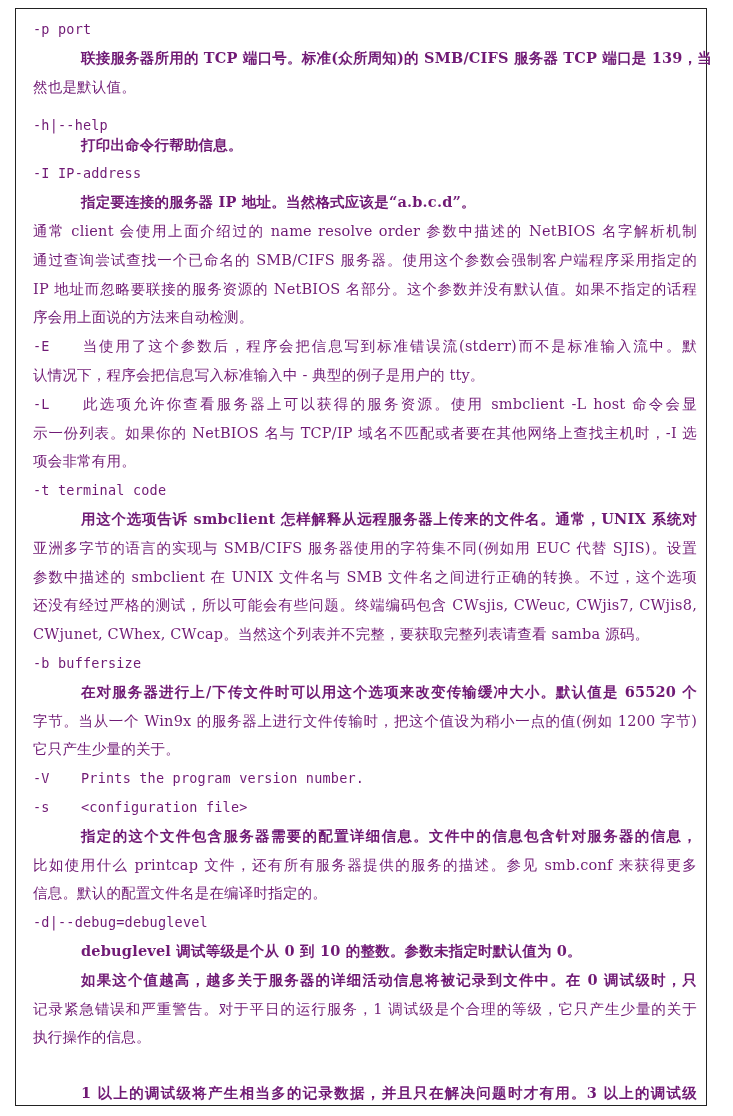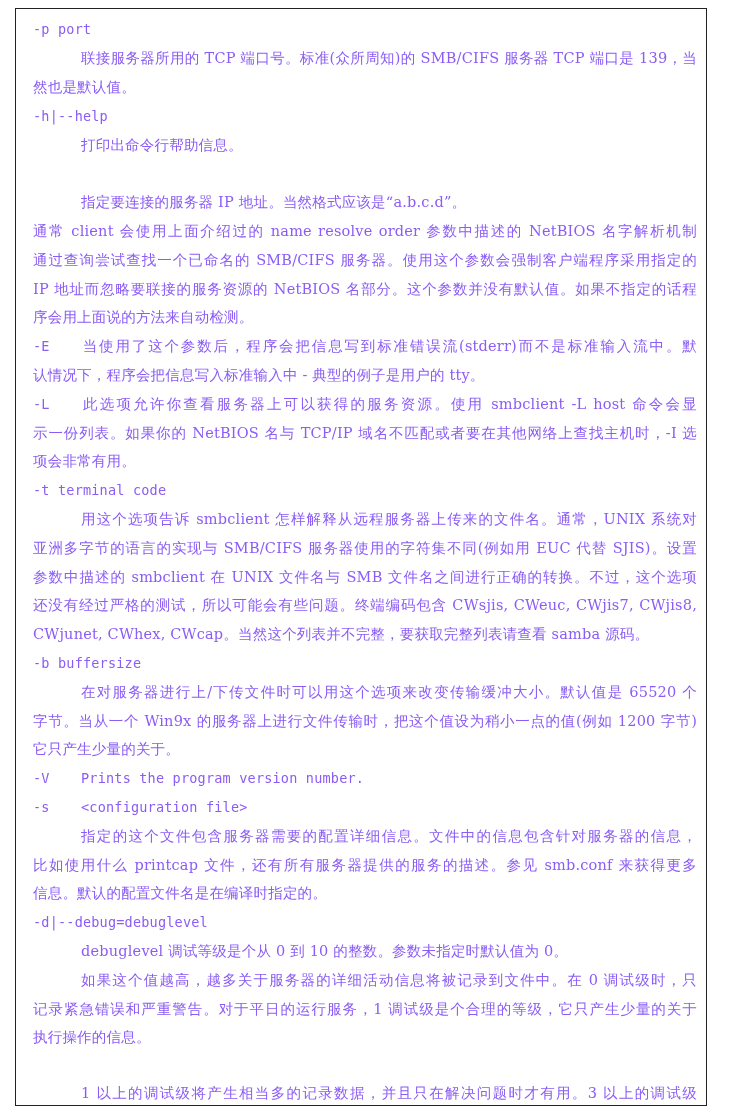--- a/index.html
+++ b/index.html
@@ -4,37 +4,38 @@
 <style>
   html, body { margin: 0; padding: 0; background: #ffffff; }
   body { width: 733px; height: 1116px; position: relative; overflow: hidden; }
   .frame {
     position: absolute; left: 15px; top: 8px; width: 690px; height: 1096px;
     border: 1px solid #222; background: #fff;
   }
   .line {
     position: absolute; left: 17px; width: 664px; height: 28px;
     font-family: "DejaVu Serif", "Liberation Serif", serif;
-    font-size: 14.5px; line-height: 28px; color: #8b5cf6; white-space: nowrap;
+    font-size: 14.5px; line-height: 28px; color: #701a75; white-space: nowrap;
     letter-spacing: 0.2px;
   }
   .line.justify { text-align: justify; text-align-last: justify; }
-  .indent { padding-left: 48px; width: 616px; }
+  .indent { padding-left: 48px; width: 616px; font-weight: bold; }
   .mono { font-family: "DejaVu Sans Mono", "Liberation Mono", monospace; font-size: 13.5px; }
   .flag { display: inline-block; width: 48px; font-family: "DejaVu Sans Mono", "Liberation Mono", monospace; font-size: 13.5px; }
 </style>
 </head>
 <body>
 
 <div class="frame">
   <div class="line mono" style="top:6px">-p port</div>
   <div class="line indent justify" style="top:35px">联接服务器所用的 TCP 端口号。标准(众所周知)的 SMB/CIFS 服务器 TCP 端口是 139，当</div>
   <div class="line" style="top:64px">然也是默认值。</div>
-  <div class="line mono" style="top:93px">-h|--help</div>
+  <div class="line mono" style="top:102px">-h|--help</div>
   <div class="line indent" style="top:122px">打印出命令行帮助信息。</div>
+  <div class="line mono" style="top:150px">-I IP-address</div>
   <div class="line indent" style="top:179px">指定要连接的服务器 IP 地址。当然格式应该是“a.b.c.d”。</div>
   <div class="line justify" style="top:208px">通常 client 会使用上面介绍过的 name resolve  order 参数中描述的 NetBIOS 名字解析机制</div>
   <div class="line justify" style="top:237px">通过查询尝试查找一个已命名的 SMB/CIFS 服务器。使用这个参数会强制客户端程序采用指定的</div>
   <div class="line justify" style="top:266px">IP 地址而忽略要联接的服务资源的 NetBIOS 名部分。这个参数并没有默认值。如果不指定的话程</div>
   <div class="line" style="top:294px">序会用上面说的方法来自动检测。</div>
   <div class="line justify" style="top:323px"><span class="flag">-E</span><span>当使用了这个参数后，程序会把信息写到标准错误流(stderr)而不是标准输入流中。默</span></div>
   <div class="line" style="top:352px">认情况下，程序会把信息写入标准输入中 - 典型的例子是用户的 tty。</div>
   <div class="line justify" style="top:381px"><span class="flag">-L</span><span>此选项允许你查看服务器上可以获得的服务资源。使用 smbclient -L  host  命令会显</span></div>
   <div class="line justify" style="top:410px">示一份列表。如果你的 NetBIOS 名与 TCP/IP 域名不匹配或者要在其他网络上查找主机时，-I   选</div>
   <div class="line" style="top:438px">项会非常有用。</div>

